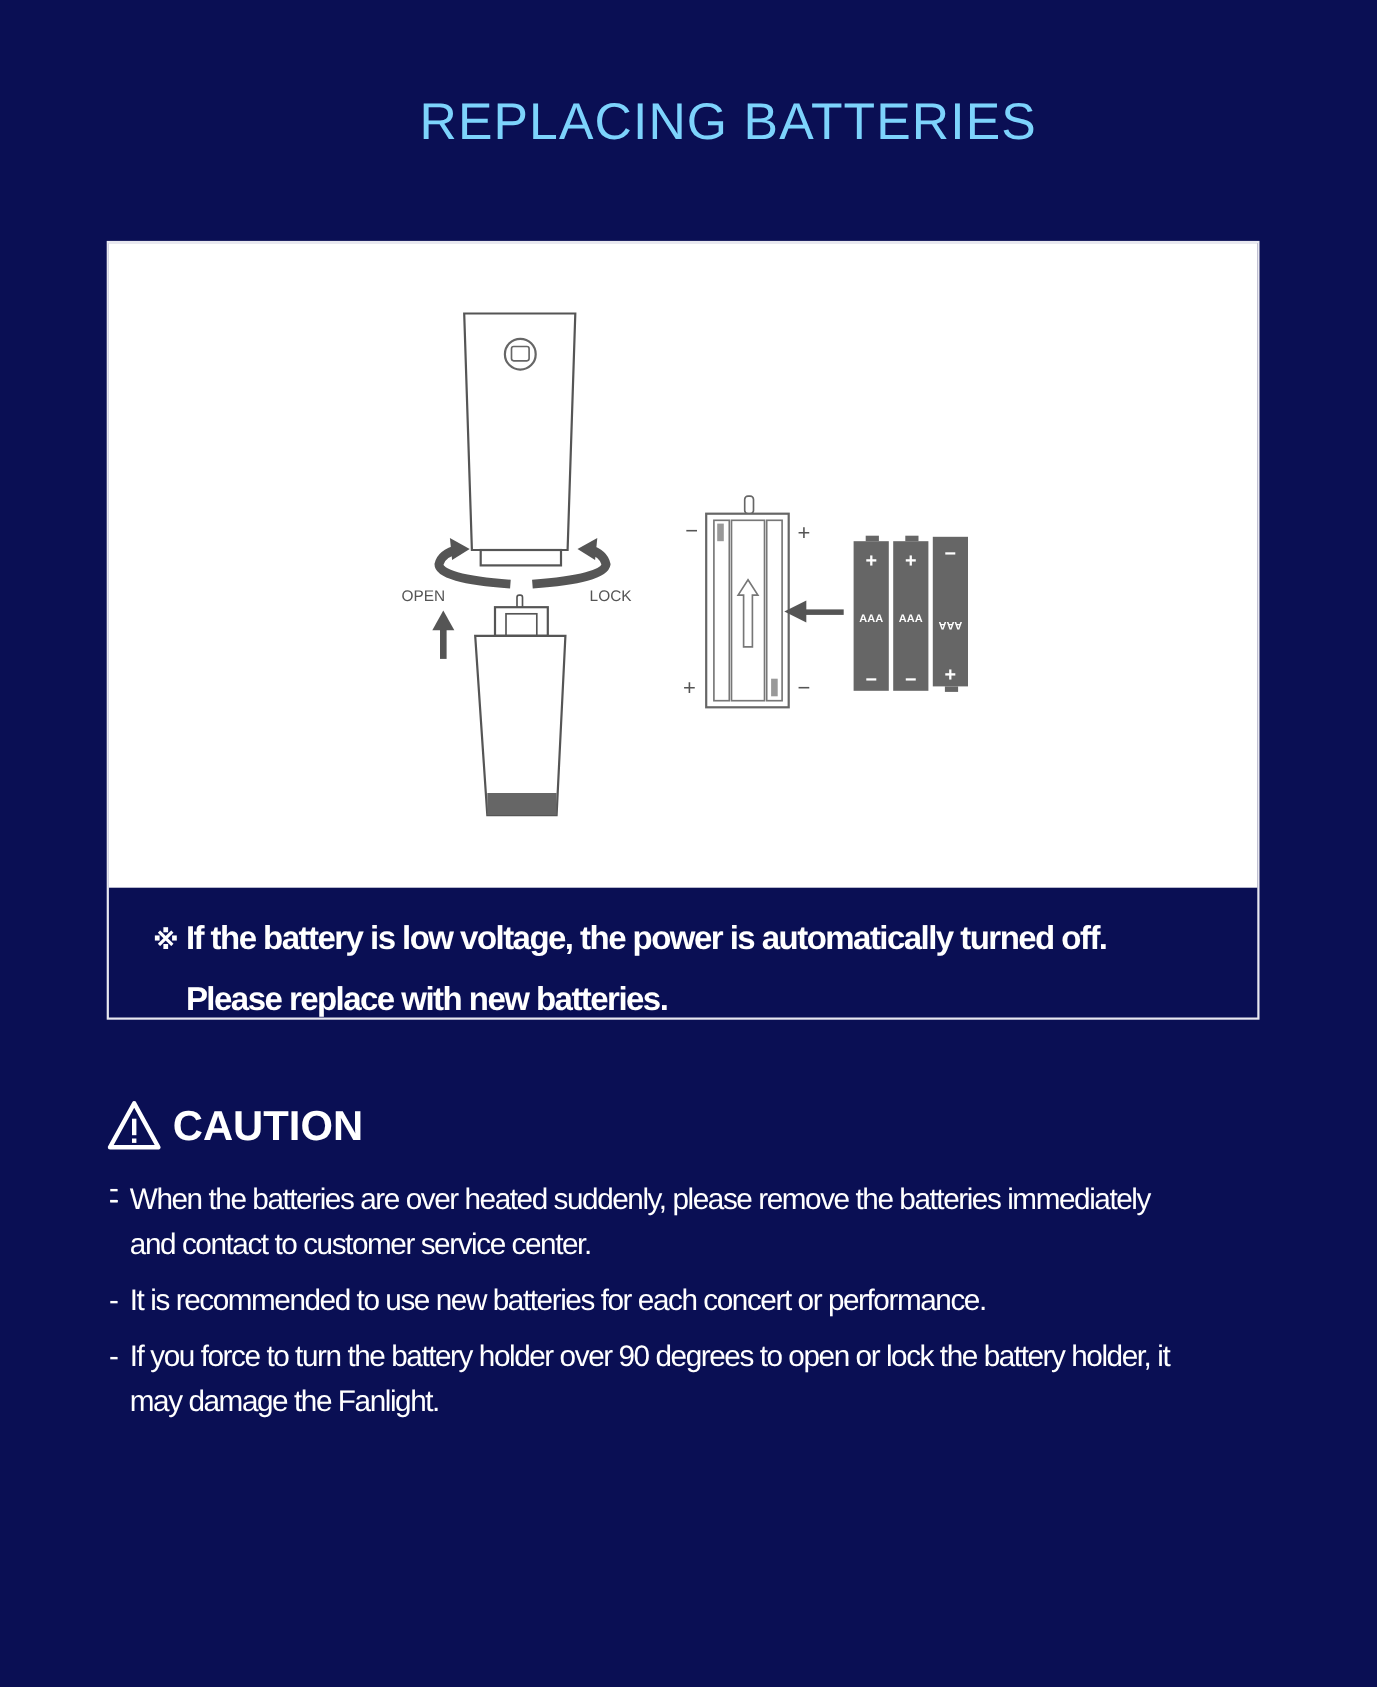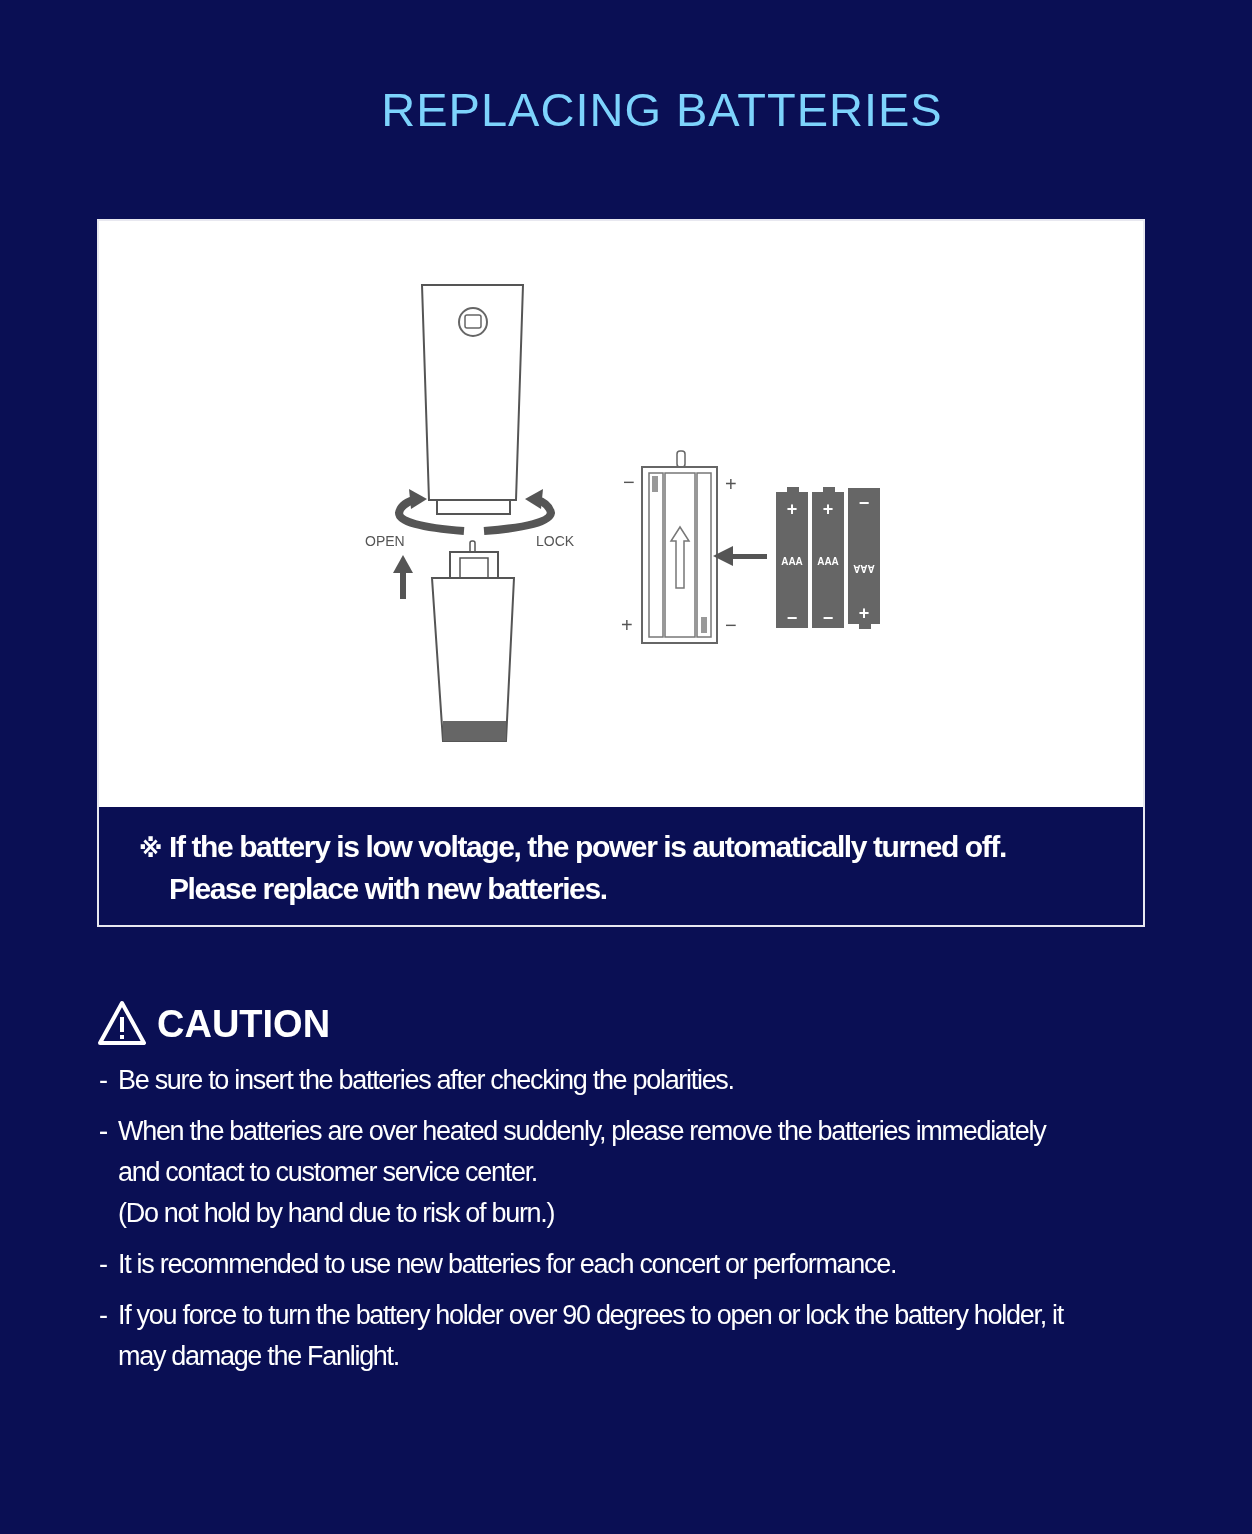--- a/index.html
+++ b/index.html
@@ -27,21 +27,21 @@
   .illustration {
     position: absolute; left: 0; top: 0; width: 1044px; height: 586px;
     background: #ffffff;
   }
   .illustration svg { position: absolute; left: 0; top: 0; }
   .notice {
     position: absolute; left: 0; top: 588px; width: 1044px; height: 116px;
     box-sizing: border-box;
     padding: 18px 0 0 40px;
     font-size: 30px; font-weight: bold; letter-spacing: -1.4px;
-    line-height: 40px;
+    line-height: 53px;
   }
   .notice .mark { display: inline-block; width: 30px; font-size: 24px; }
   .notice .line2 { padding-left: 30px; }
   .caution-head {
     position: absolute; left: 97px; top: 1000px;
     display: flex; align-items: flex-end;
     font-size: 38px; font-weight: bold;
   }
   .caution-head svg { margin-right: 10px; }
   .caution-list {
@@ -149,18 +149,18 @@
 <div class="caution-head">
   <svg width="50" height="46" viewBox="0 0 50 46">
     <polygon points="25,3 47,43 3,43" fill="none" stroke="#fff" stroke-width="4" stroke-linejoin="round"></polygon>
     <rect x="23" y="17" width="4" height="15" fill="#fff"></rect>
     <rect x="23" y="35" width="4" height="4" fill="#fff"></rect>
   </svg>
   <span>CAUTION</span>
 </div>
 
 <ul class="caution-list">
-  <li><span class="dash">-</span><span>Be sure to insert the batteries after checking the polarities.</span></li>
   <li><span class="dash">-</span></li>
-  <li style="width:950px"><span class="dash">-</span><span>When the batteries are over heated suddenly, please remove the batteries immediately and contact to customer service center.</span><span class="sub">(Do not hold by hand due to risk of burn.)</span></li>
+  <li><span class="dash">-</span></li>
+  <li style="width:950px"><span class="dash">-</span><span>When the batteries are over heated suddenly, please remove the batteries immediately and contact to customer service center.</span></li>
   <li><span class="dash">-</span><span>It is recommended to use new batteries for each concert or performance.</span></li>
   <li style="width:950px"><span class="dash">-</span><span>If you force to turn the battery holder over 90 degrees to open or lock the battery holder, it may damage the Fanlight.</span></li>
 </ul>
 
 </body></html>

